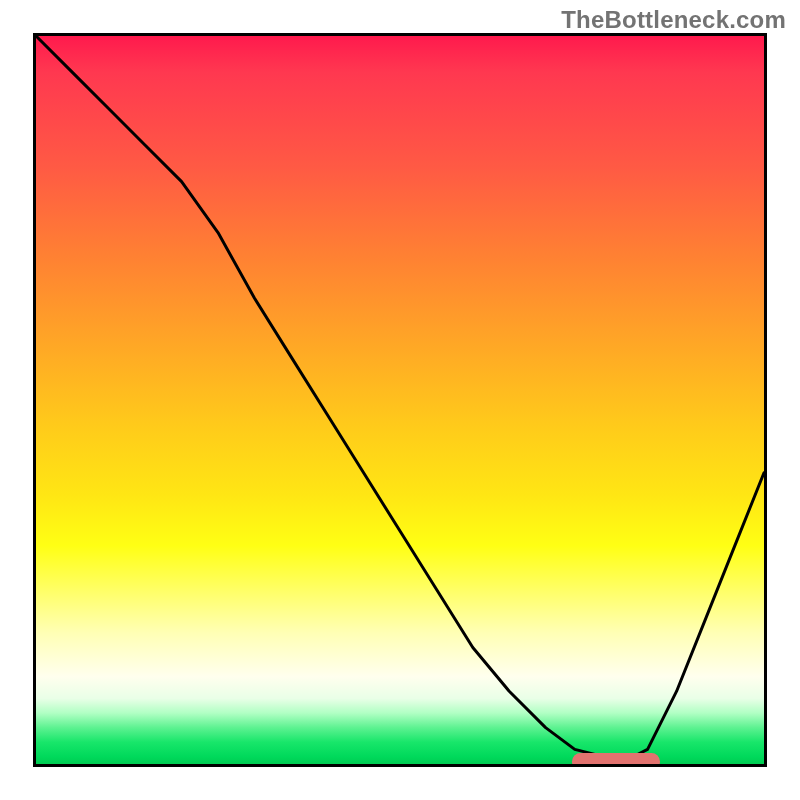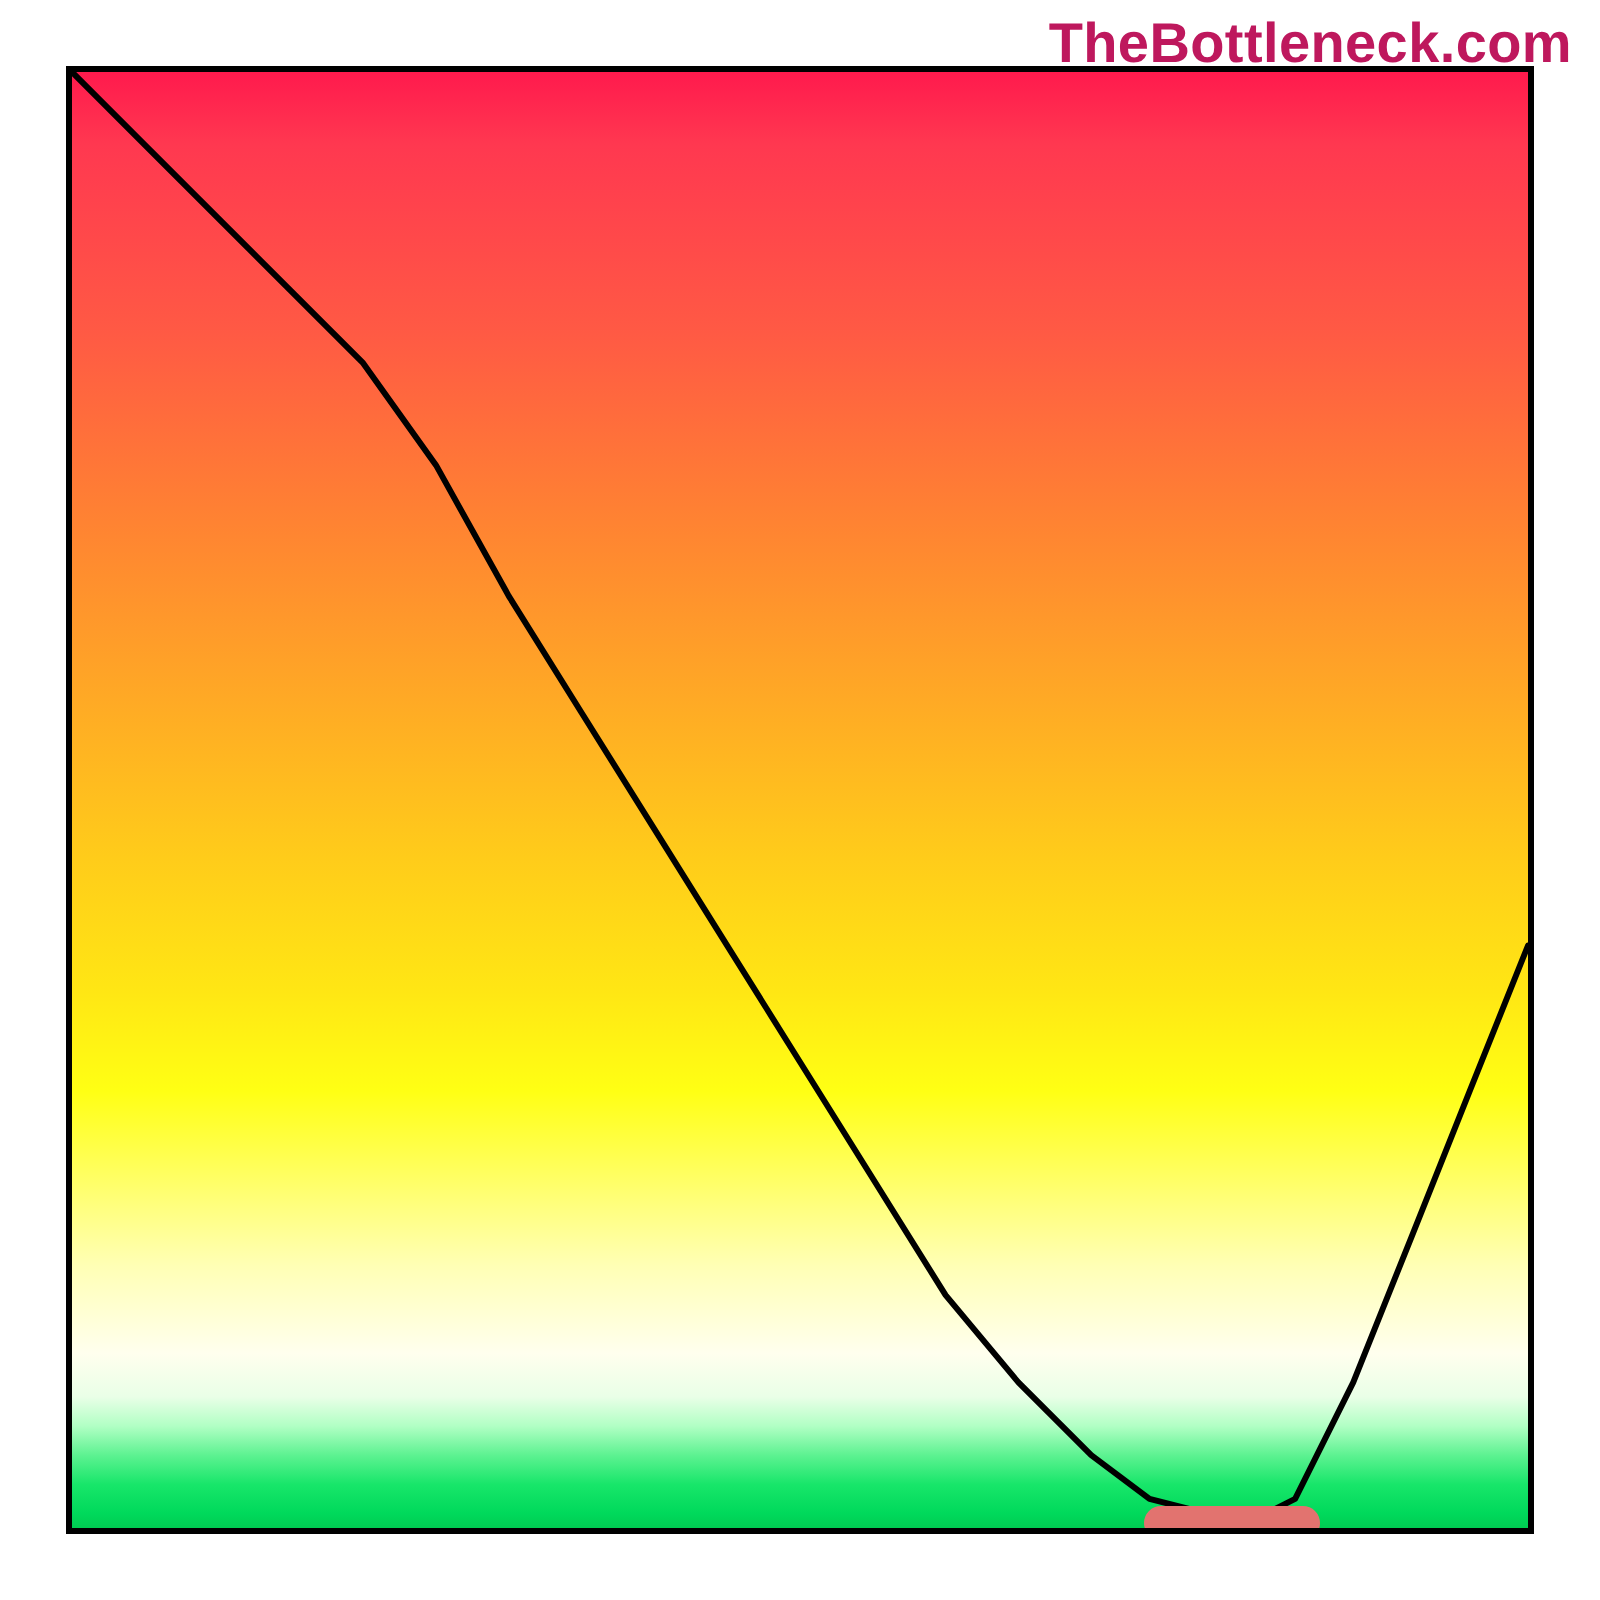--- a/index.html
+++ b/index.html
@@ -7,23 +7,23 @@
     width: 800px;
     height: 800px;
     background: #ffffff;
     position: relative;
     font-family: Arial, sans-serif;
   }
   .watermark {
     position: absolute;
     top: 6px;
     right: 14px;
-    font-size: 28px;
+    font-size: 24px;
     font-weight: bold;
-    color: #be185d;
+    color: #737373;
     letter-spacing: 0.2px;
     z-index: 10;
   }
   .plot-area {
     position: absolute;
     left: 33px;
     top: 33px;
     width: 734px;
     height: 734px;
     border: 3px solid #000000;

